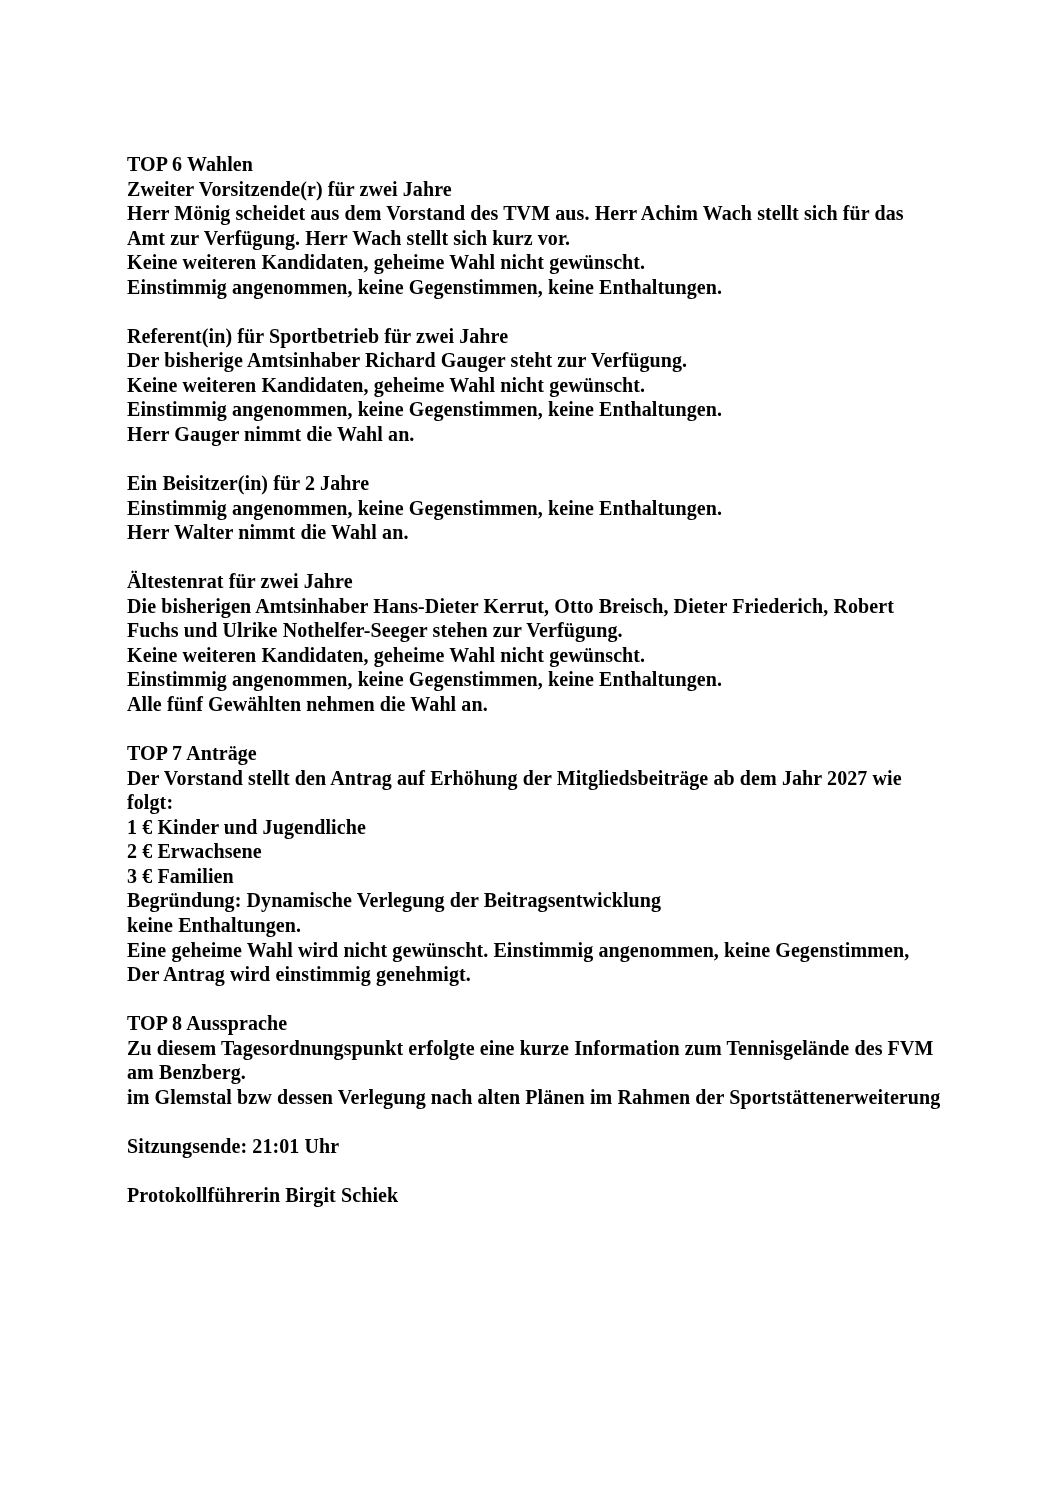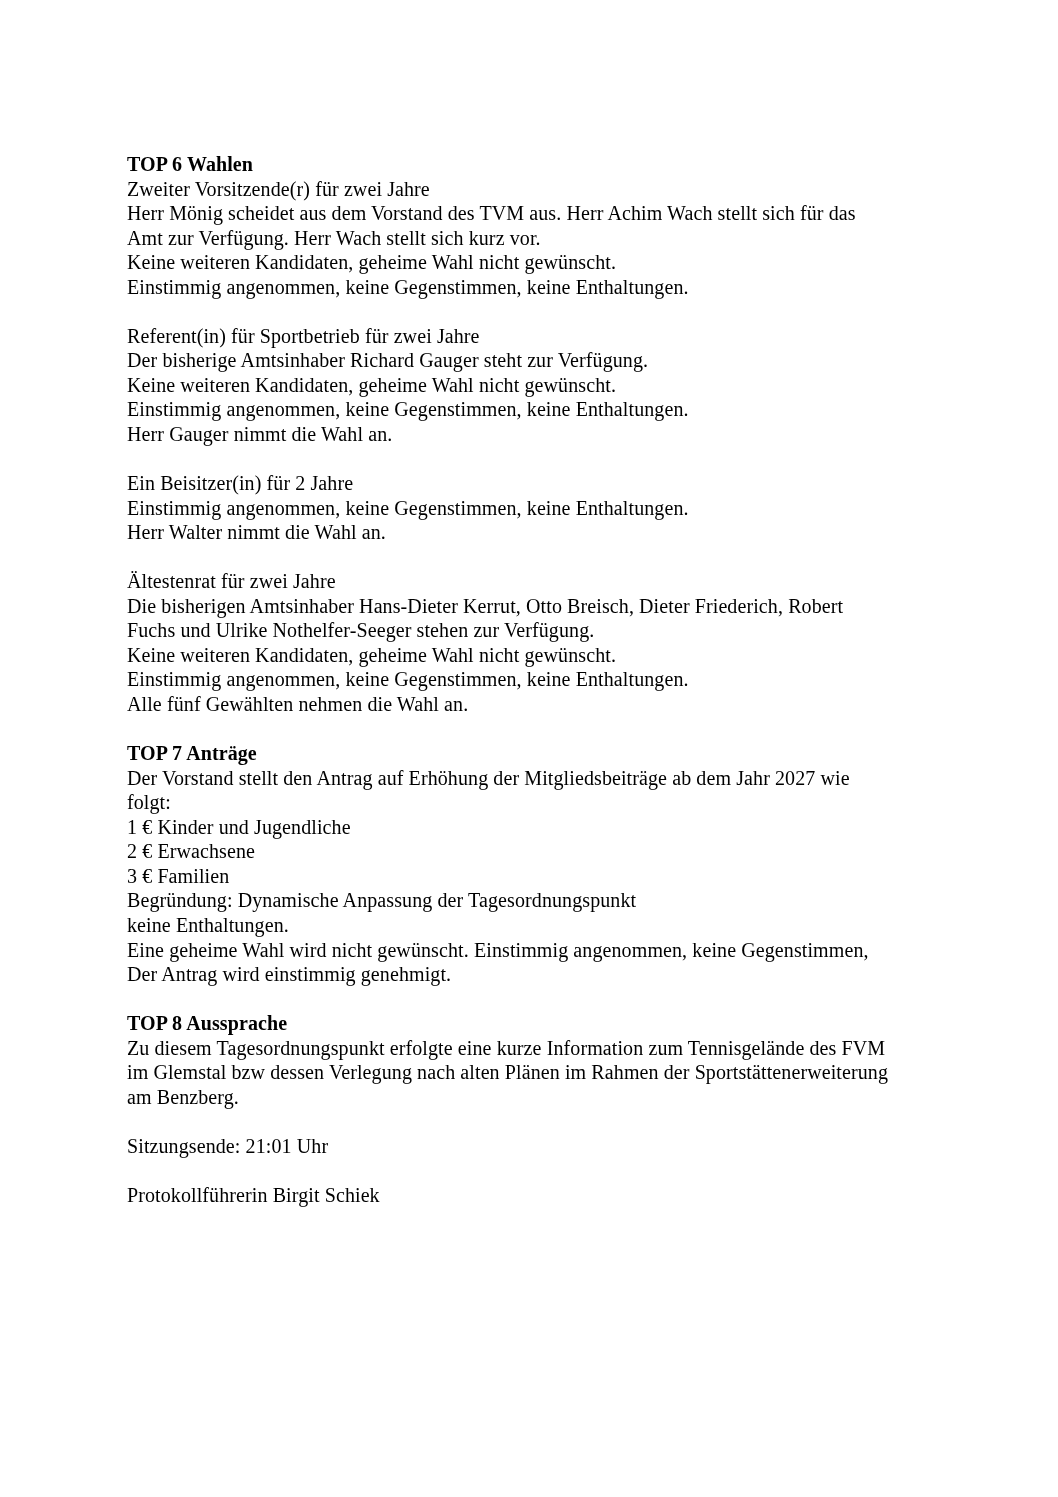--- a/index.html
+++ b/index.html
@@ -23,20 +23,21 @@
   }
   .doc-body {
     width: 820px;
   }
   .line {
     font-size: 20px;
     line-height: 24.55px;
     height: 24.55px;
     white-space: pre;
     letter-spacing: 0.1px;
+    font-weight: bold;
   }
   .line.heading {
     font-weight: bold;
   }
   .line.blank {
     
   }
 </style>
 </head>
 <body style="background: rgb(255, 255, 255); color: rgb(0, 0, 0);">
@@ -66,27 +67,27 @@
       <div class="line body">Keine weiteren Kandidaten, geheime Wahl nicht gewünscht.</div>
       <div class="line body">Einstimmig angenommen, keine Gegenstimmen, keine Enthaltungen.</div>
       <div class="line body">Alle fünf Gewählten nehmen die Wahl an.</div>
       <div class="line blank"></div>
       <div class="line heading">TOP 7 Anträge</div>
       <div class="line body">Der Vorstand stellt den Antrag auf Erhöhung der Mitgliedsbeiträge ab dem Jahr 2027 wie</div>
       <div class="line body">folgt:</div>
       <div class="line body">1 € Kinder und Jugendliche</div>
       <div class="line body">2 € Erwachsene</div>
       <div class="line body">3 € Familien</div>
-      <div class="line body">Begründung: Dynamische Anpassung der Tagesordnungspunkt</div>
+      <div class="line body">Begründung: Dynamische Verlegung der Beitragsentwicklung</div>
       <div class="line body">keine Enthaltungen.</div>
       <div class="line body">Eine geheime Wahl wird nicht gewünscht. Einstimmig angenommen, keine Gegenstimmen,</div>
       <div class="line body">Der Antrag wird einstimmig genehmigt.</div>
       <div class="line blank"></div>
       <div class="line heading">TOP 8 Aussprache</div>
       <div class="line body">Zu diesem Tagesordnungspunkt erfolgte eine kurze Information zum Tennisgelände des FVM</div>
+      <div class="line body">am Benzberg.</div>
       <div class="line body">im Glemstal bzw dessen Verlegung nach alten Plänen im Rahmen der Sportstättenerweiterung</div>
-      <div class="line body">am Benzberg.</div>
       <div class="line blank"></div>
       <div class="line body">Sitzungsende: 21:01 Uhr</div>
       <div class="line blank"></div>
       <div class="line body">Protokollführerin Birgit Schiek</div>
     </div>
 </main>
 
 </body></html>

